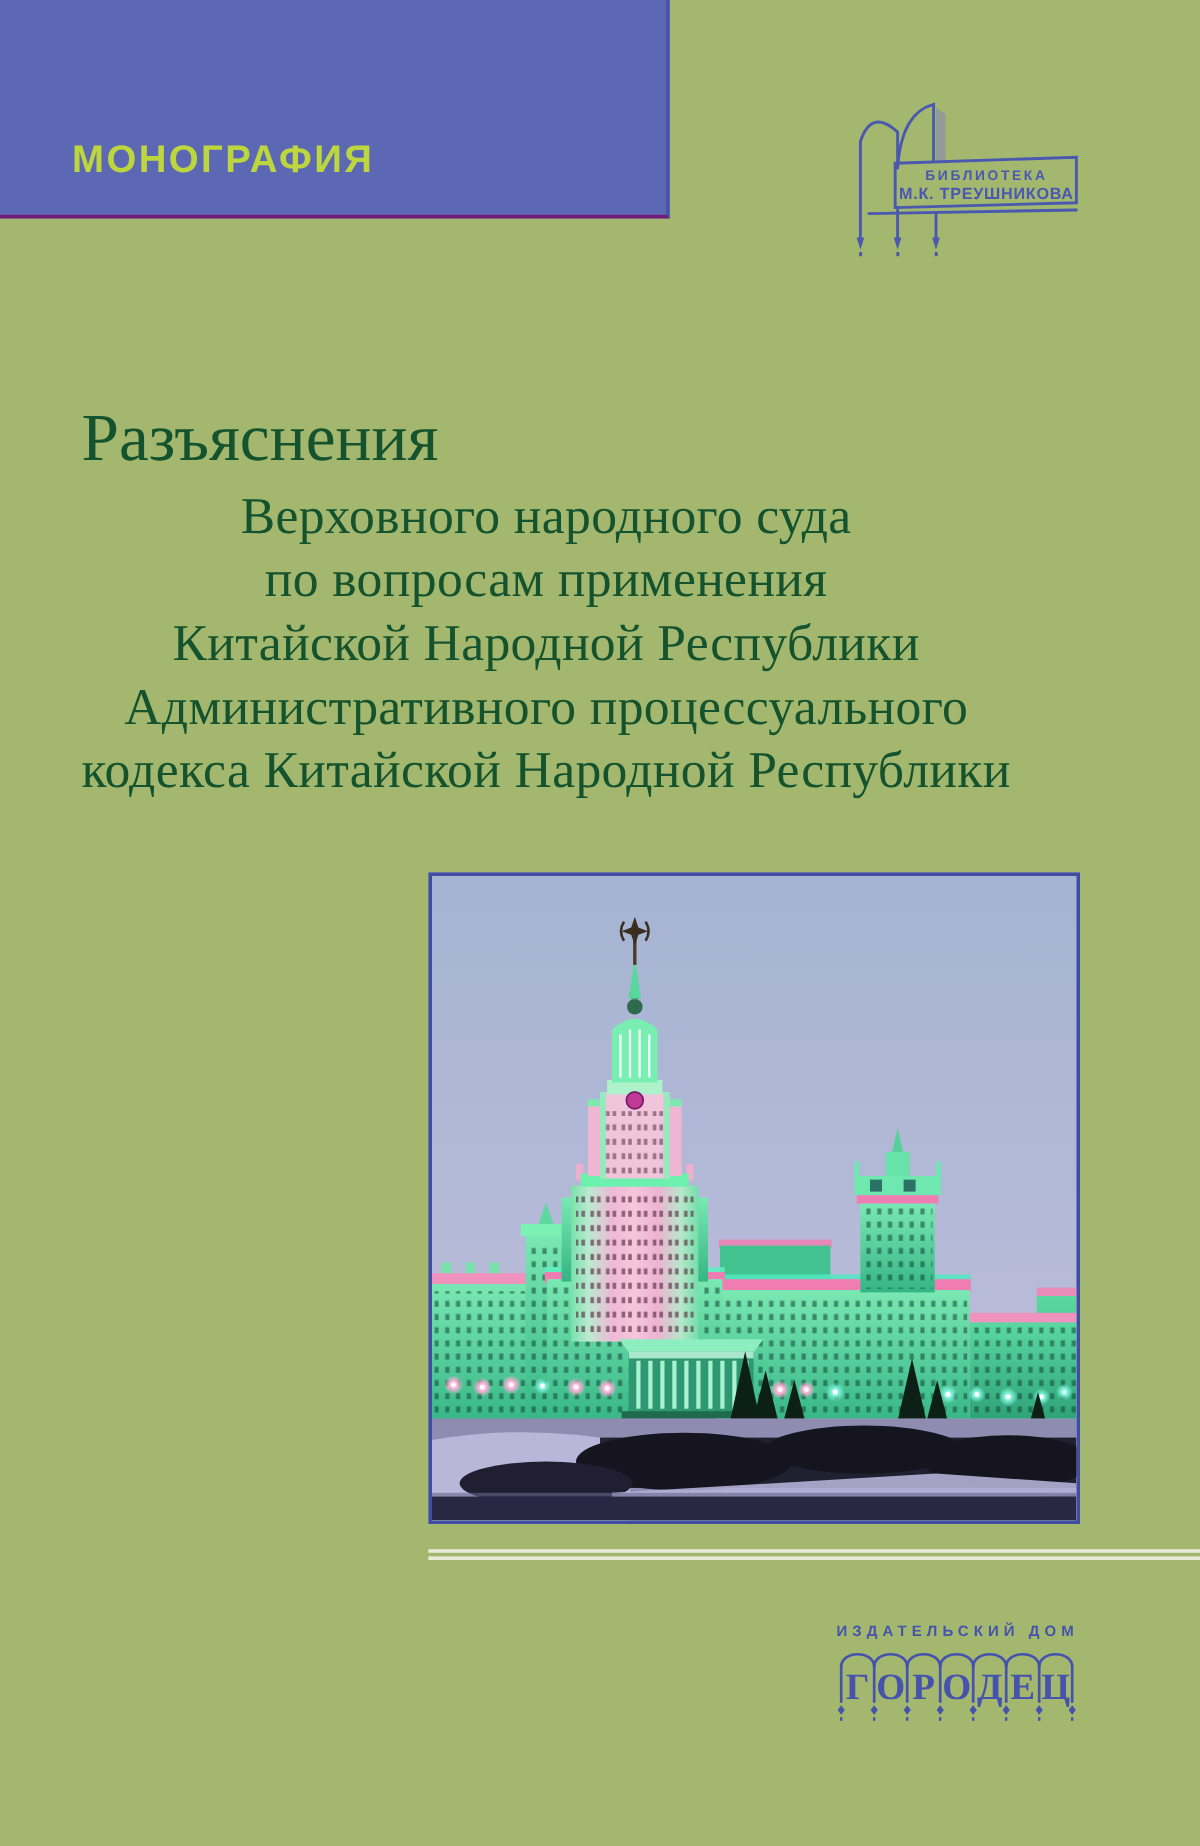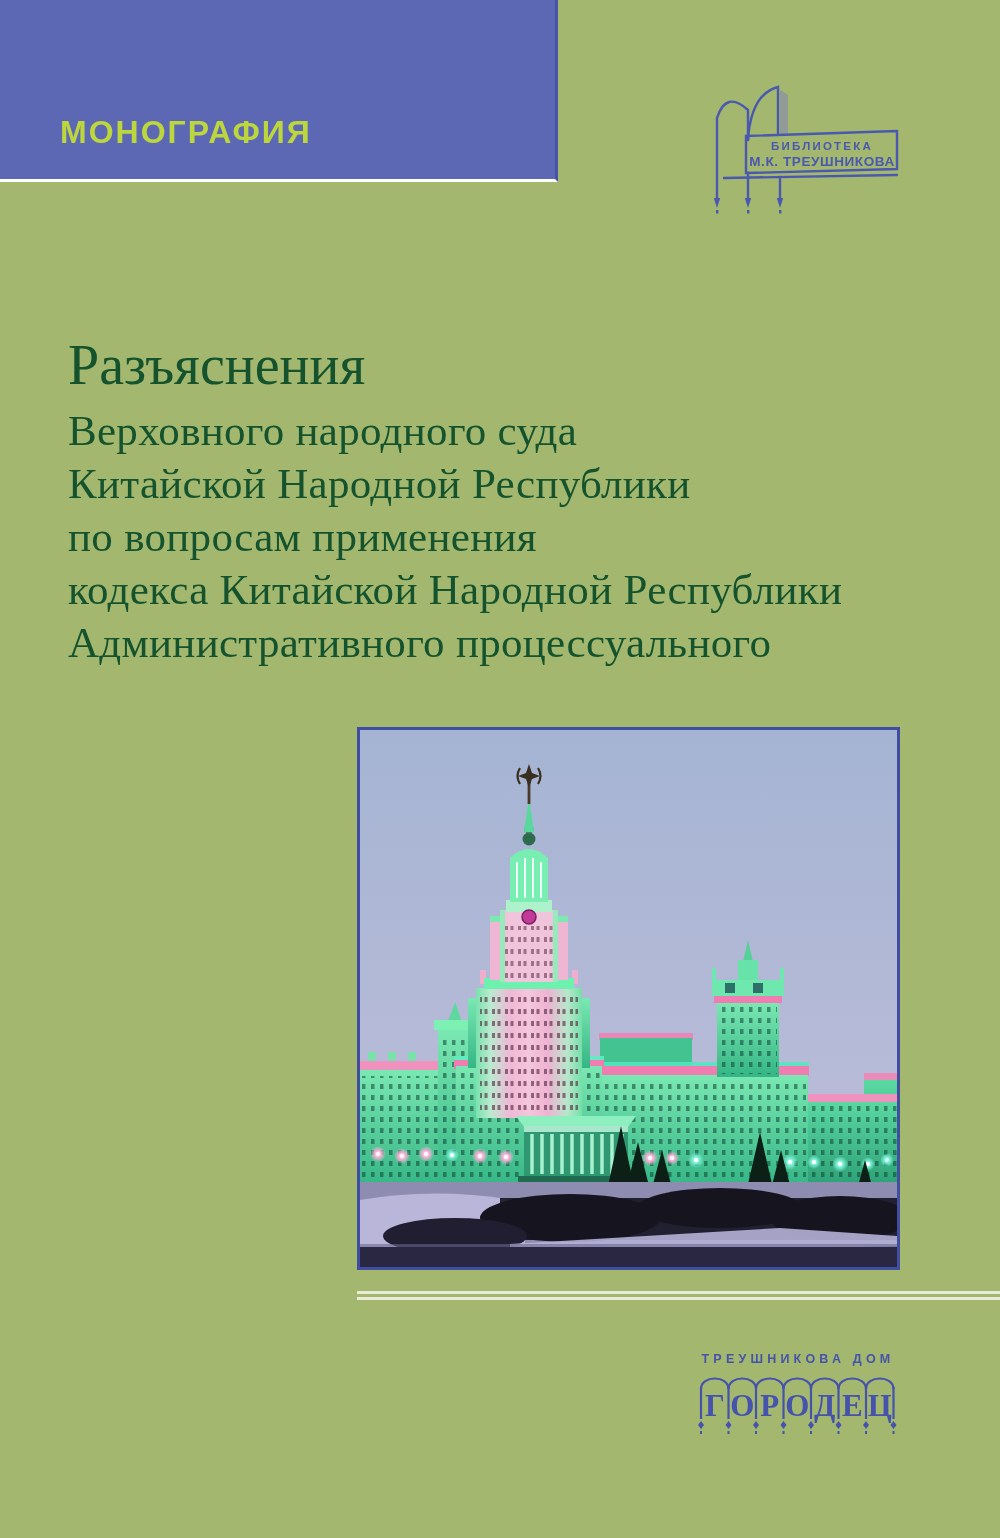--- a/index.html
+++ b/index.html
@@ -5,39 +5,39 @@
   html,body{margin:0;padding:0;background:#888;}
   .cover{
     position:relative;width:1000px;height:1538px;margin:0 auto;
     background:#a3b76e;overflow:hidden;
     font-family:"Liberation Serif",serif;
   }
   
   .banner{
     position:absolute;left:0;top:0;width:558px;height:182px;
     background:#5c68b4;
-    border-right:3px solid #4752a8;border-bottom:3px solid #ffffff;
+    border-right:3px solid #4752a8;border-bottom:3px solid #701a75;
     box-sizing:border-box;
   }
   .series-label{
     position:absolute;left:60px;top:114px;
     font-family:"Liberation Sans",sans-serif;font-weight:bold;
     font-size:32px;letter-spacing:2px;color:#bdd63d;
   }
   
   .library-badge{position:absolute;left:696px;top:76px;}
   .badge-stroke{stroke:#4a58b0;stroke-width:2.4;fill:none;stroke-linecap:round;}
   .badge-text{fill:#4a58b0;font-family:"Liberation Sans",sans-serif;font-weight:bold;}
   
   .authors{position:absolute;left:70px;top:200px;color:#ffffff;
     font-weight:bold;font-size:38px;line-height:46px;}
   
   .title-block{position:absolute;left:68px;top:334px;color:#14532d;}
   .title-lead{font-size:56px;line-height:62px;margin-bottom:8px;}
-  .title-line{font-size:43px;line-height:53px;letter-spacing:.3px;}
+  .title-line{font-size:43px;line-height:53px;letter-spacing:.3px;text-align:center;}
   
   .photo{
     position:absolute;left:357px;top:727px;width:537px;height:537px;
     border:3px solid #414da2;background:#aab7d5;
   }
   
   .rule{position:absolute;left:357px;right:0;height:3px;background:#e9ebd8;}
   .rule-1{top:1291px;}
   .rule-2{top:1297px;}
   
@@ -81,24 +81,24 @@
       <rect x="83" y="134" width="2.4" height="3.5" fill="#4a58b0"></rect>
     </g>
   </svg>
 
   <div class="authors">
   </div>
 
   <div class="title-block">
     <div class="title-lead">Разъяснения</div>
     <div class="title-line">Верховного народного суда</div>
+    <div class="title-line">по вопросам применения</div>
     <div class="title-line">Китайской Народной Республики</div>
-    <div class="title-line">по вопросам применения</div>
+    <div class="title-line">Административного процессуального</div>
     <div class="title-line">кодекса Китайской Народной Республики</div>
-    <div class="title-line">Административного процессуального</div>
   </div>
 
   <div class="photo">
     <svg width="537" height="537" viewBox="0 0 537 537">
       <defs>
         <linearGradient id="sky" x1="0" y1="0" x2="0" y2="1">
           <stop offset="0" stop-color="#a5b4d3"></stop>
           <stop offset="0.6" stop-color="#b5bad7"></stop>
           <stop offset="1" stop-color="#c4c2da"></stop>
         </linearGradient>
@@ -304,21 +304,21 @@
         <path d="M150,514 L420,498 L537,506 L537,516 L150,527 Z" fill="#b4b0d6" opacity="0.9"></path>
         <rect x="0" y="517" width="537" height="20" fill="#2a2742"></rect>
         <rect x="0" y="514" width="537" height="3" fill="#6a668e" opacity="0.6"></rect>
       </g>
     </svg>
   </div>
 
   <div class="rule rule-1"></div>
   <div class="rule rule-2"></div>
 
-  <div class="publisher-label">ТРЕУШНИКОВА ДОМ</div>
+  <div class="publisher-label">ИЗДАТЕЛЬСКИЙ ДОМ</div>
 
   <svg class="publisher-logo" width="200" height="66" viewBox="0 0 200 66">
     <g class="wm-stroke">
       <path d="M3,18 C3,4 30.5,4 30.5,18"></path>
       <path d="M30.5,18 C30.5,4 58,4 58,18"></path>
       <path d="M58,18 C58,4 85.5,4 85.5,18"></path>
       <path d="M85.5,18 C85.5,4 113,4 113,18"></path>
       <path d="M113,18 C113,4 140.5,4 140.5,18"></path>
       <path d="M140.5,18 C140.5,4 168,4 168,18"></path>
       <path d="M168,18 C168,4 195.5,4 195.5,18"></path>

